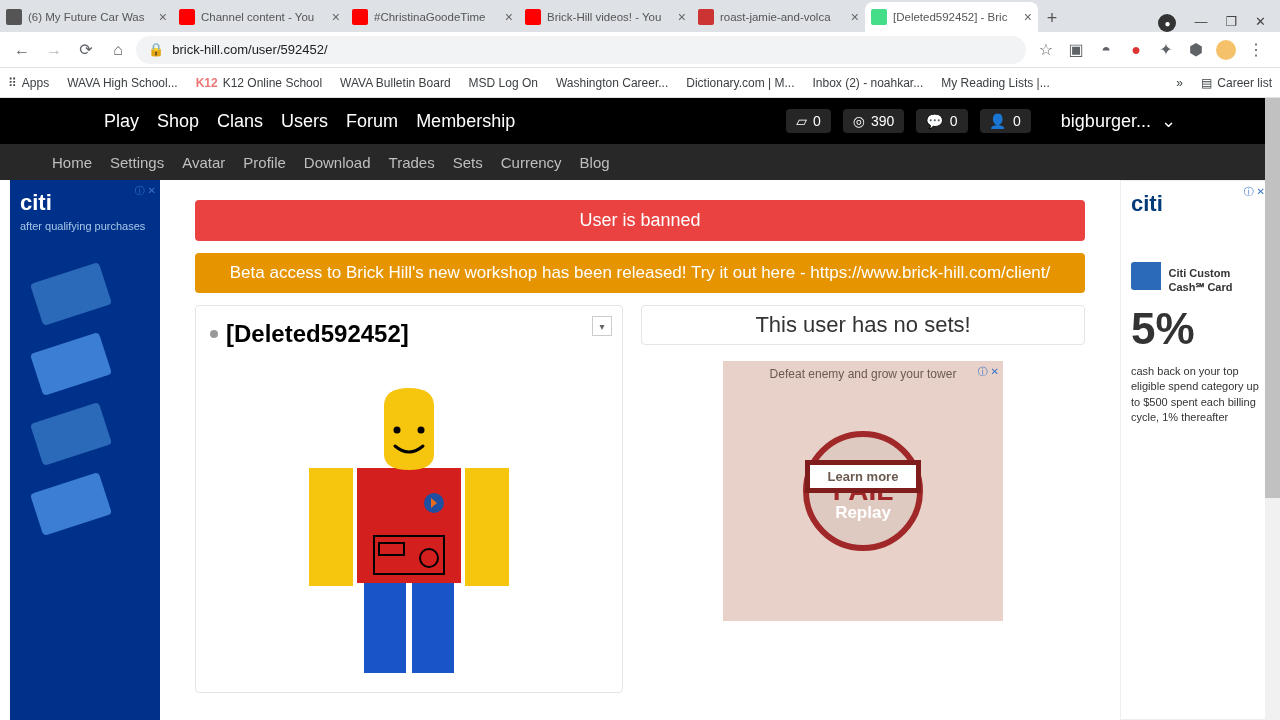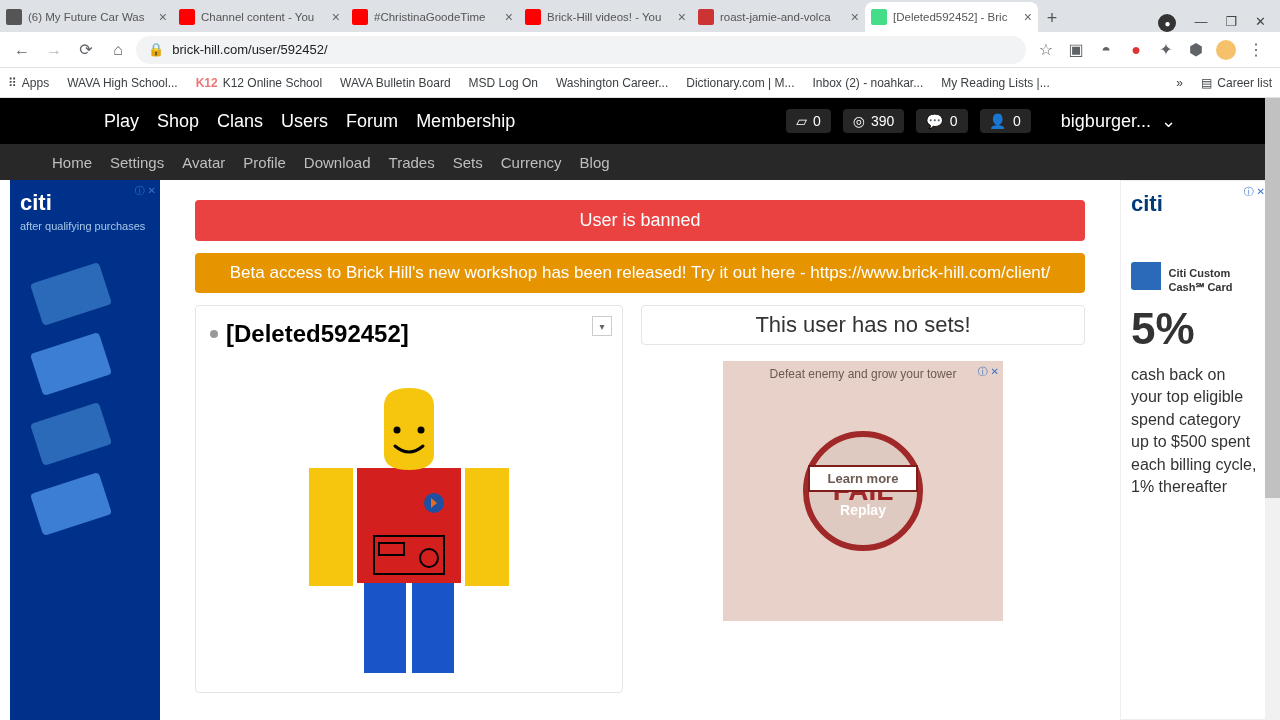--- a/index.html
+++ b/index.html
@@ -56,36 +56,36 @@
 .profile-name { font-size: 24px; font-weight: 700; display: flex; align-items: center; gap: 8px; margin-bottom: 10px; }
 .status-dot { width: 8px; height: 8px; border-radius: 50%; background: #999; display: inline-block; }
 .dropdown-caret { position: absolute; right: 10px; top: 10px; border: 1px solid #ccc; width: 20px; height: 20px; display: flex; align-items: center; justify-content: center; cursor: pointer; color: #666; font-size: 10px; }
 .avatar-box { display: flex; justify-content: center; }
 .content-removed { text-align: center; color: #888; font-weight: 700; margin-top: 10px; }
 
 .right-col { flex: 1; }
 .sets-card { text-align: center; font-size: 22px; color: #333; padding: 6px; }
 
 .ad-box { margin-top: 16px; background: #e7d1c8; width: 280px; height: 260px; margin-left: auto; margin-right: auto; position: relative; display: flex; flex-direction: column; align-items: center; justify-content: center; color: #6b5a50; font-size: 12px; }
-.ad-learn { background: #fff; padding: 4px 18px; border: 2px solid #7f1d1d; font-size: 13px; font-weight: 700; cursor: pointer; margin-bottom: 10px; }
-.ad-replay { color: #fff; font-weight: 700; font-size: 14px; }
+.ad-learn { background: #fff; padding: 4px 18px; border: 5px solid #7f1d1d; font-size: 13px; font-weight: 700; cursor: pointer; margin-bottom: 10px; }
+.ad-replay { color: #fff; font-weight: 700; font-size: 17px; }
 .ad-fail-circle { position: absolute; width: 120px; height: 120px; border-radius: 50%; border: 6px solid #a02828; display: flex; align-items: center; justify-content: center; font-size: 28px; font-weight: 900; color: #a02828; background: rgba(220,200,190,0.7); }
 .ad-info { position: absolute; top: 4px; right: 4px; font-size: 10px; color: #3973c9; }
 
 
 .side-ad { position: absolute; width: 150px; top: 0; }
 .side-ad.left { left: 10px; background: #00318a; height: 540px; color: #fff; padding: 10px; }
 .side-ad.right { right: 10px; background: #fff; border: 1px solid #eee; height: 540px; color: #333; padding: 10px; }
 .citi-logo { font-size: 22px; font-weight: 700; }
 .side-ad .ad-info { color: #3973c9; }
 .left-head { font-size: 18px; font-weight: 700; color: #7fc5ff; margin-top: 20px; line-height: 1.2; }
 .left-sub { font-size: 11px; color: #a7c7e8; margin-top: 4px; }
 .right-title { font-size: 11px; font-weight: 700; margin-top: 10px; }
 .right-pct { font-size: 44px; font-weight: 700; margin-top: 10px; }
-.right-desc { font-size: 16px; margin-top: 10px; line-height: 1.4; }
+.right-desc { font-size: 11px; margin-top: 10px; line-height: 1.4; }
 
 
 .avatar-svg { width: 260px; height: 320px; }
 
 .scrollbar-v { position: absolute; right: 0; top: 98px; width: 15px; height: 622px; background: #f1f1f1; }
 .scrollbar-thumb { width: 100%; background: #c1c1c1; height: 400px; }
 </style>
 </head>
 <body>
 

